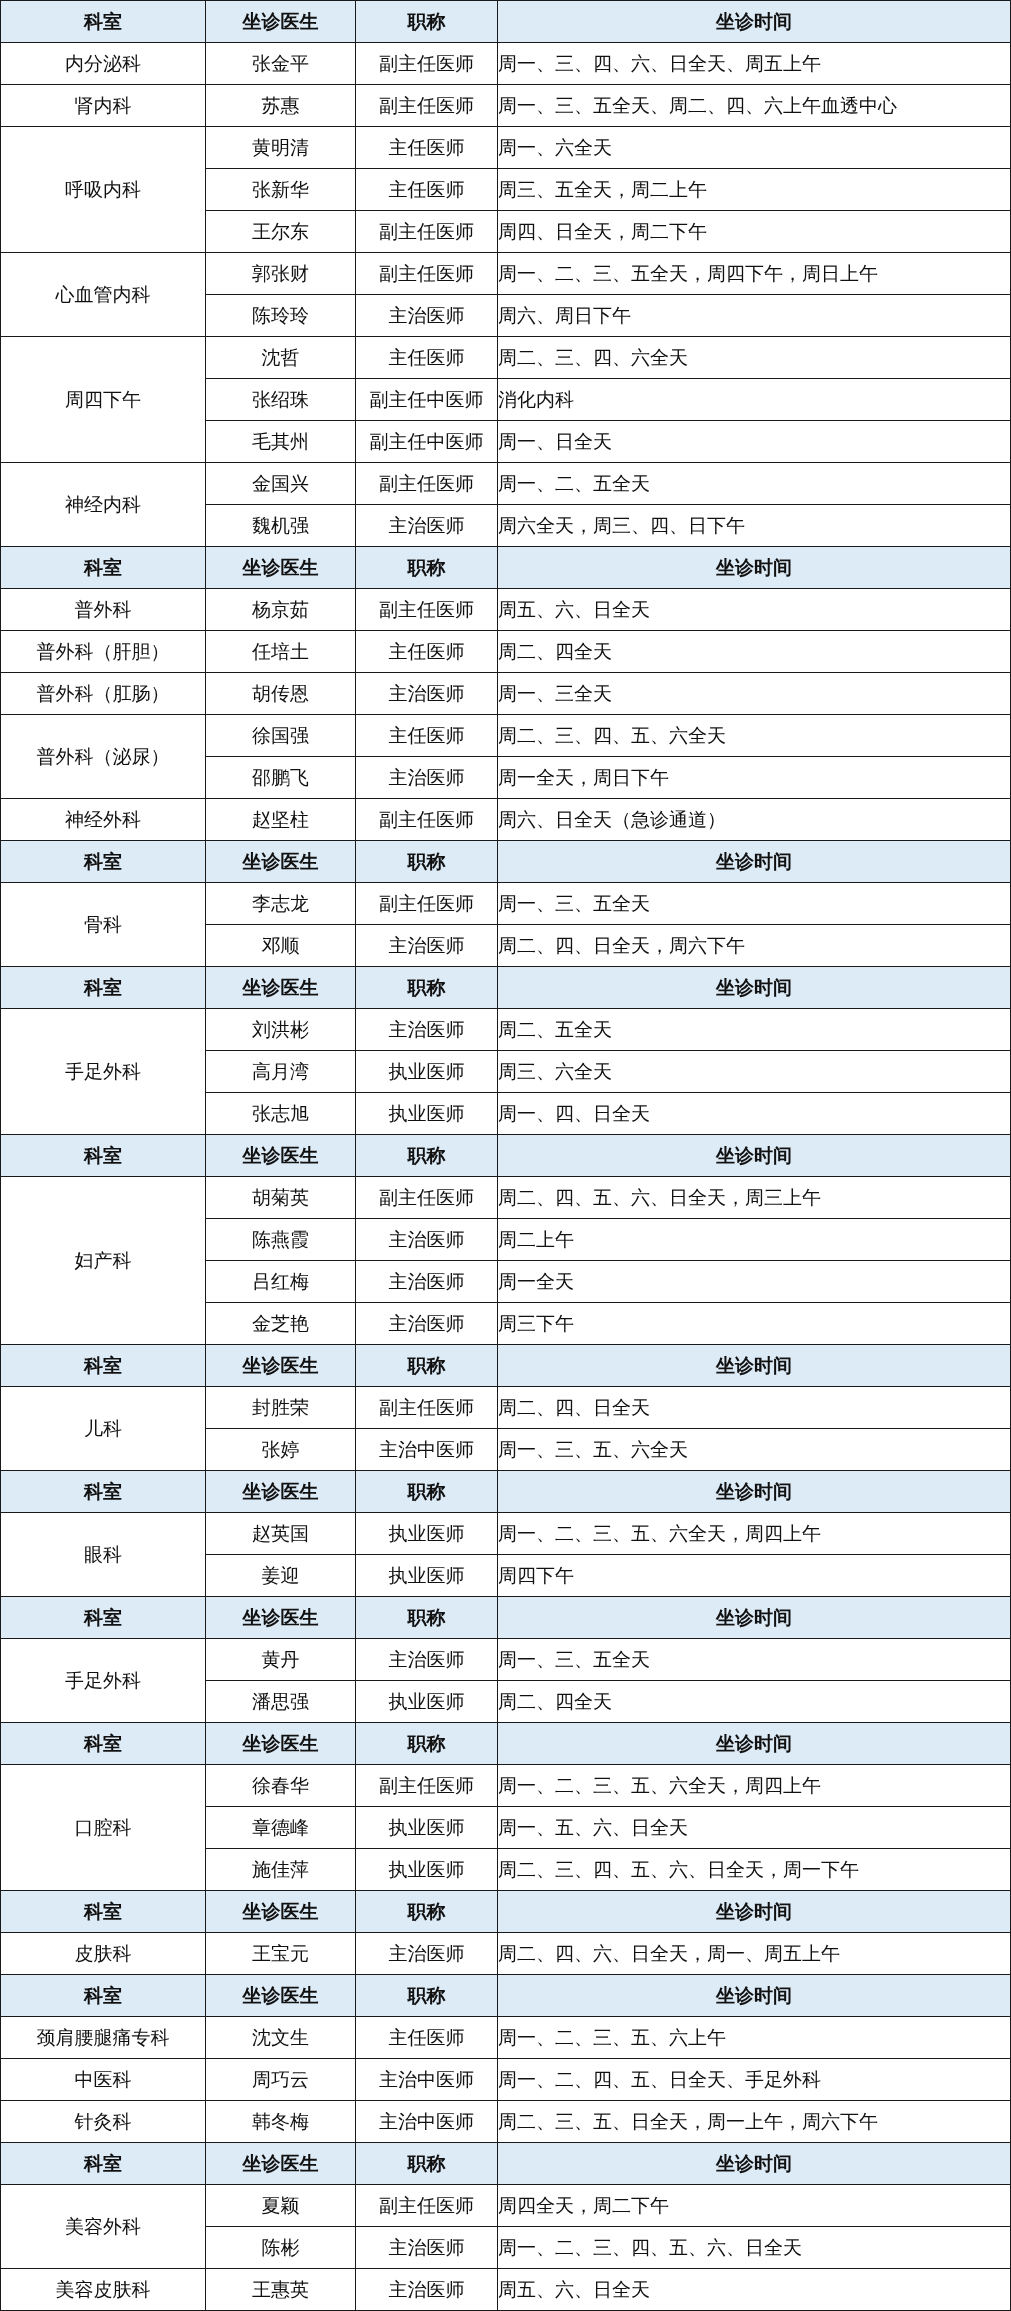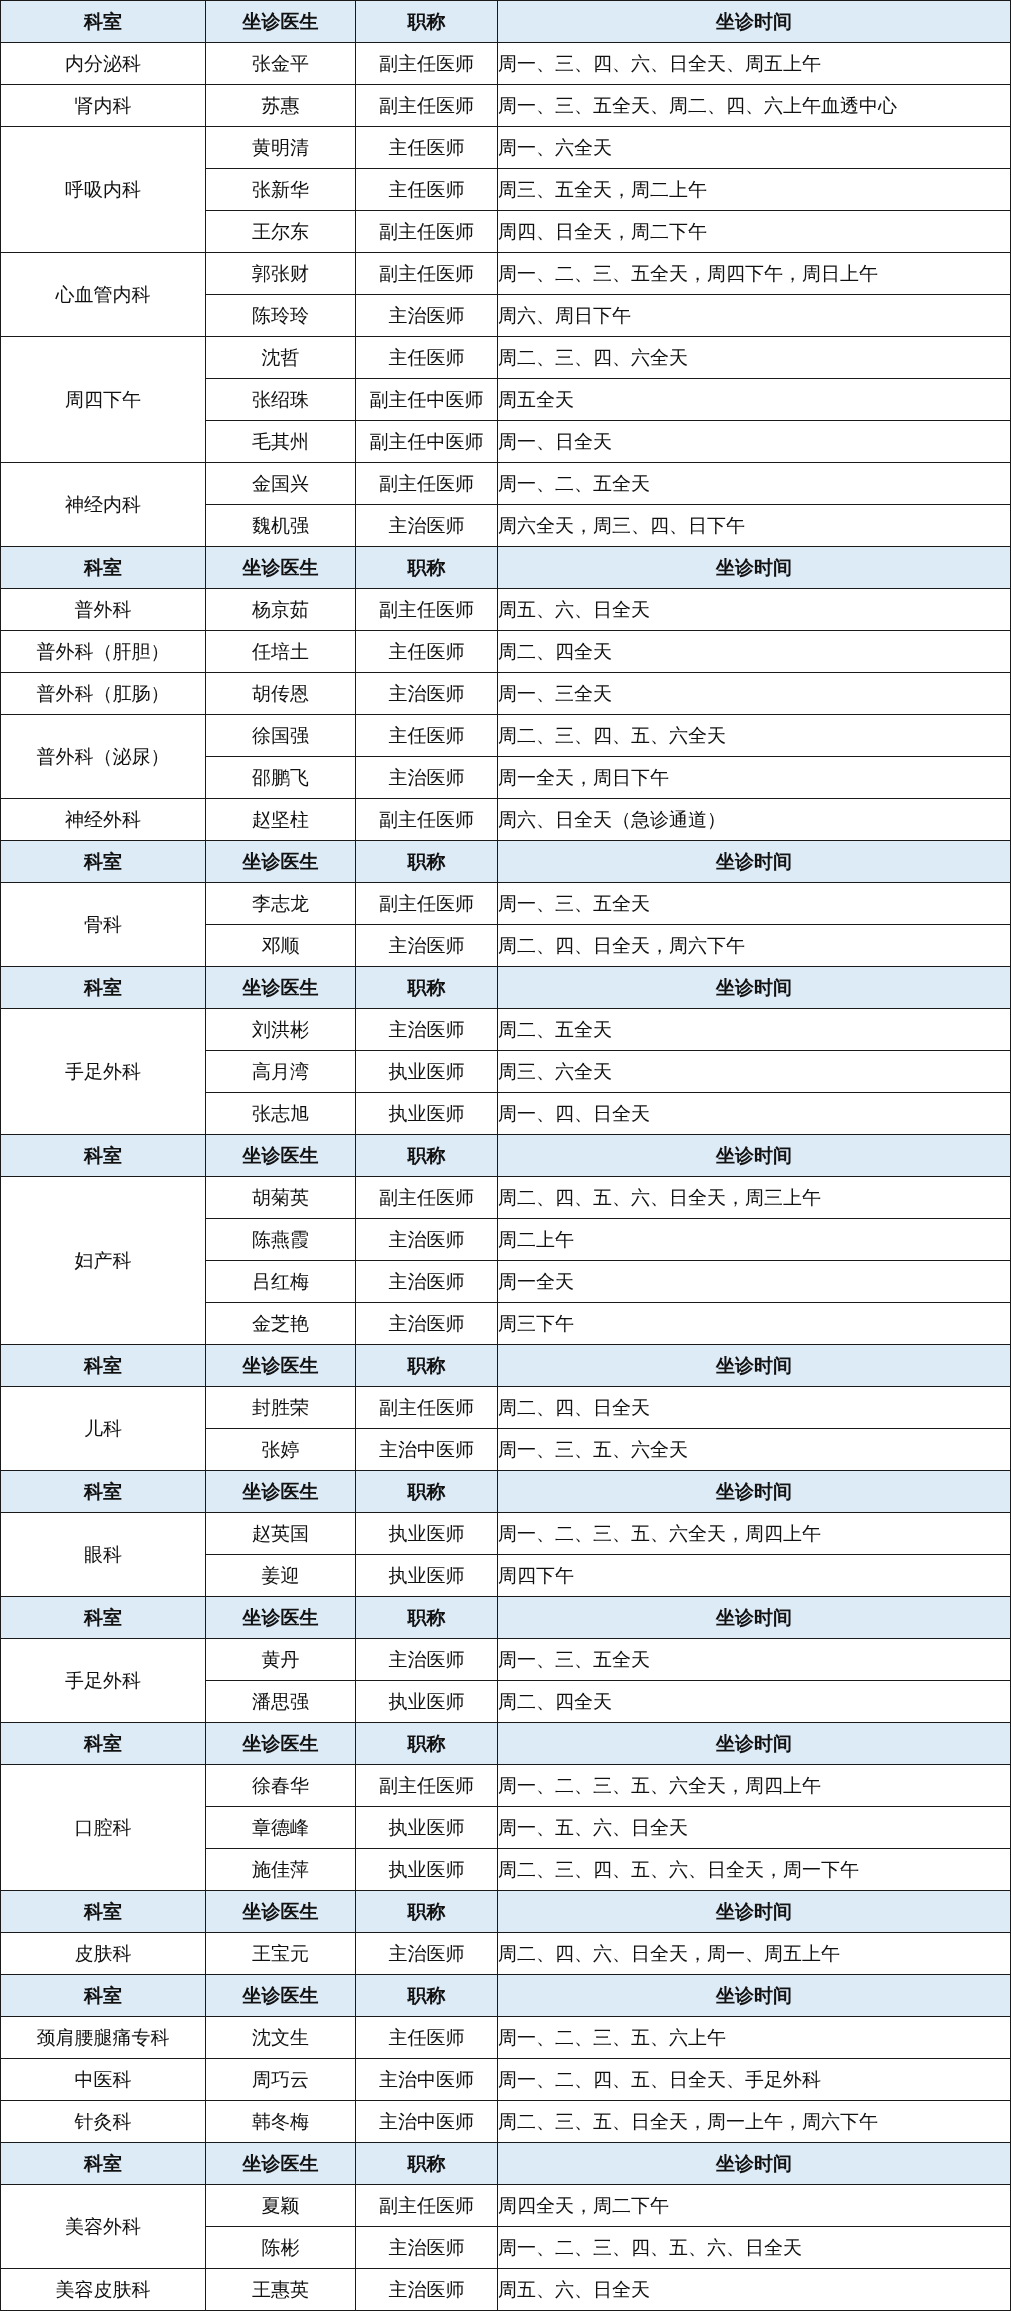--- a/index.html
+++ b/index.html
@@ -92,21 +92,21 @@
       </tr>
       <tr class="data-row">
         <td class="dept" rowspan="3">周四下午</td>
         <td class="doc">沈哲</td>
         <td class="title">主任医师</td>
         <td class="time">周二、三、四、六全天</td>
       </tr>
       <tr class="data-row">
         <td class="doc">张绍珠</td>
         <td class="title">副主任中医师</td>
-        <td class="time">周五全天</td>
+        <td class="time">消化内科</td>
       </tr>
       <tr class="data-row">
         <td class="doc">毛其州</td>
         <td class="title">副主任中医师</td>
         <td class="time">周一、日全天</td>
       </tr>
       <tr class="data-row">
         <td class="dept" rowspan="2">神经内科</td>
         <td class="doc">金国兴</td>
         <td class="title">副主任医师</td>

